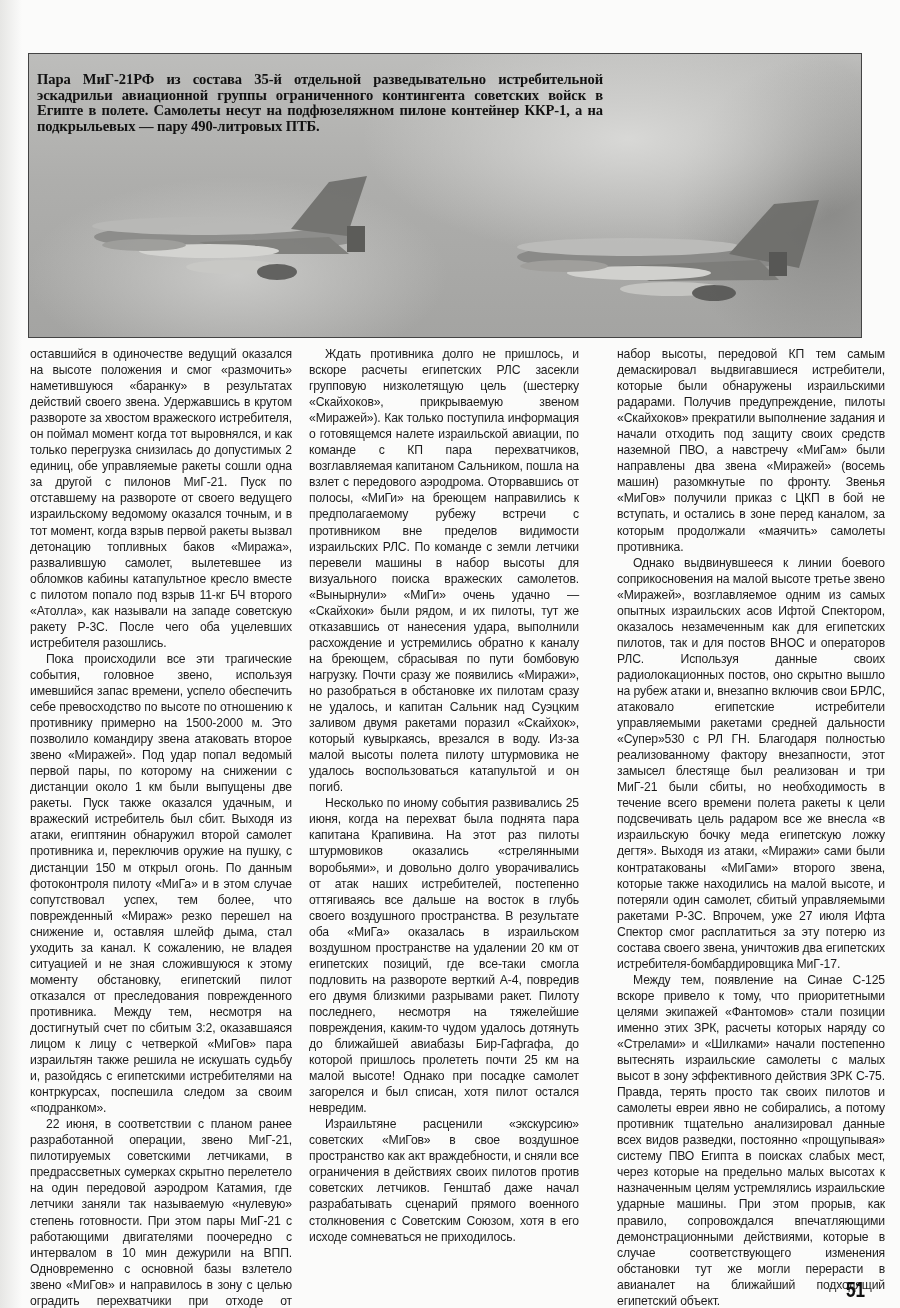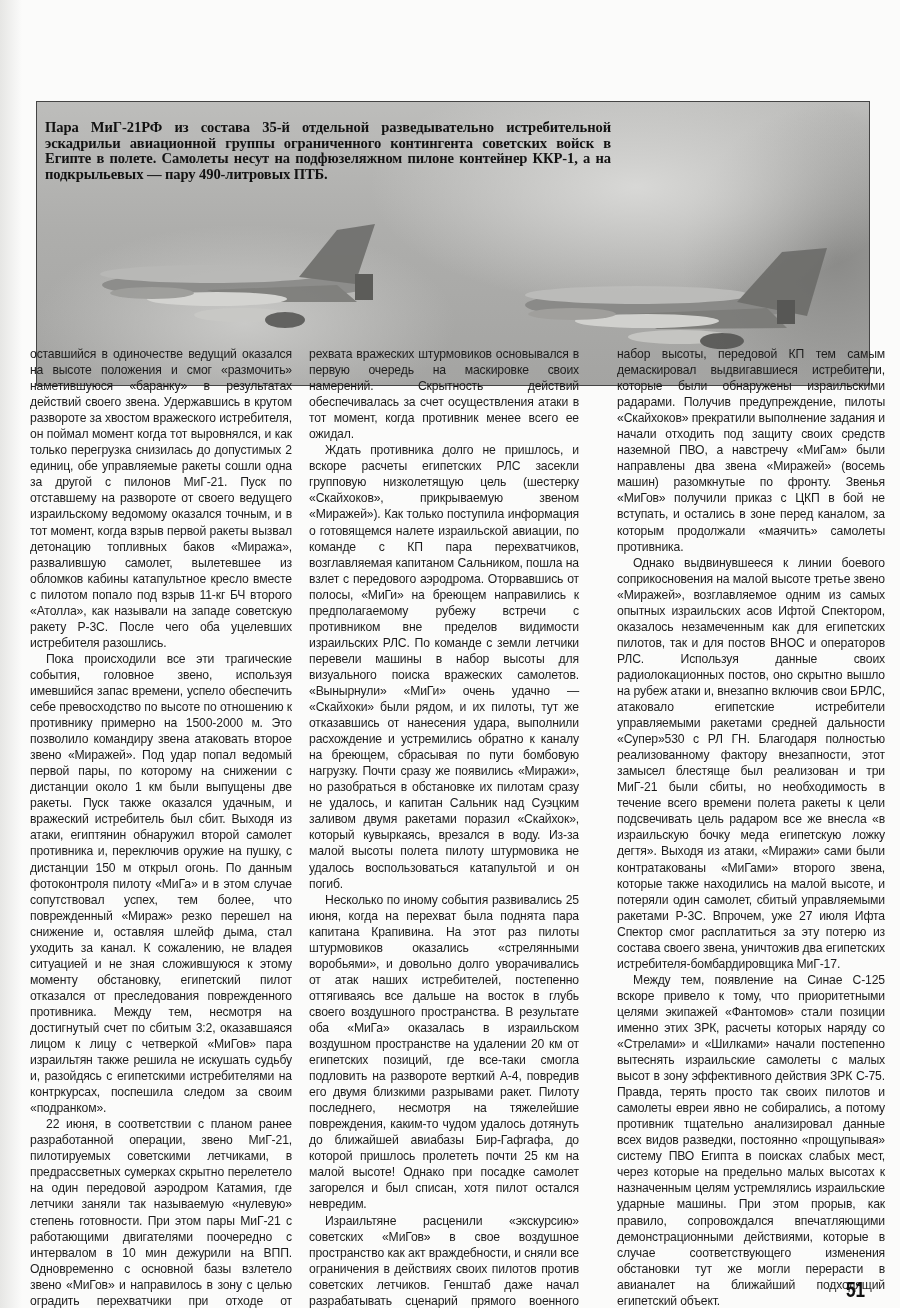--- a/index.html
+++ b/index.html
@@ -7,29 +7,28 @@
     width: 900px; height: 1308px; position: relative; overflow: hidden;
     background: #fbfbfa;
     font-family: "Liberation Sans", "DejaVu Sans", sans-serif;
     color: #1c1c1c;
   }
   .page-shade {
     position: absolute; left: 0; top: 0; width: 22px; height: 1308px;
     background: linear-gradient(to right, #e6e6e4, #fbfbfa);
   }
   .photo {
-    position: absolute; left: 36px; top: 53px; width: 832px; height: 283px;
+    position: absolute; left: 28px; top: 53px; width: 832px; height: 283px;
     border: 1px solid #444;
     background:
       radial-gradient(ellipse 380px 170px at 72% 30%, #d8d8d6 0%, rgba(216,216,214,0) 70%),
       radial-gradient(ellipse 300px 140px at 25% 78%, #c9c9c7 0%, rgba(201,201,199,0) 70%),
       radial-gradient(ellipse 220px 220px at 96% 55%, #8a8a88 0%, rgba(138,138,136,0) 70%),
       linear-gradient(180deg, #bdbdbb 0%, #aeaeac 45%, #a4a4a2 100%);
     overflow: hidden;
-    margin-top: 48px;
   }
   .photo svg { position: absolute; left: 0; top: 0; }
   .caption {
     position: absolute; left: 8px; top: 18px; width: 566px;
     font-family: "Liberation Serif", "DejaVu Serif", serif;
     font-weight: bold; font-size: 14.6px; line-height: 15.6px;
     color: #111; text-align: justify; letter-spacing: -0.1px;
   }
   .col {
     position: absolute; top: 346px;
@@ -84,21 +83,20 @@
   <div class="caption">Пара МиГ-21РФ из состава 35-й отдельной разведывательно истребительной эскадрильи авиационной группы ограниченного контингента советских войск в Египте в полете. Самолеты несут на подфюзеляжном пилоне контейнер ККР-1, а на подкрыльевых — пару 490-литровых ПТБ.</div>
 </div>
 
 <div class="col col-left">
   <p>оставшийся в одиночестве ведущий оказался на высоте положения и смог «размочить» наметившуюся «баранку» в результатах действий своего звена. Удержавшись в крутом развороте за хвостом вражеского истребителя, он поймал момент когда тот выровнялся, и как только перегрузка снизилась до допустимых 2 единиц, обе управляемые ракеты сошли одна за другой с пилонов МиГ-21. Пуск по отставшему на развороте от своего ведущего израильскому ведомому оказался точным, и в тот момент, когда взрыв первой ракеты вызвал детонацию топливных баков «Миража», развалившую самолет, вылетевшее из обломков кабины катапультное кресло вместе с пилотом попало под взрыв 11-кг БЧ второго «Атолла», как называли на западе советскую ракету Р-3С. После чего оба уцелевших истребителя разошлись.</p>
   <p class="ind">Пока происходили все эти трагические события, головное звено, используя имевшийся запас времени, успело обеспечить себе превосходство по высоте по отношению к противнику примерно на 1500-2000 м. Это позволило командиру звена атаковать второе звено «Миражей». Под удар попал ведомый первой пары, по которому на снижении с дистанции около 1 км были выпущены две ракеты. Пуск также оказался удачным, и вражеский истребитель был сбит. Выходя из атаки, египтянин обнаружил второй самолет противника и, переключив оружие на пушку, с дистанции 150 м открыл огонь. По данным фотоконтроля пилоту «МиГа» и в этом случае сопутствовал успех, тем более, что поврежденный «Мираж» резко перешел на снижение и, оставляя шлейф дыма, стал уходить за канал. К сожалению, не владея ситуацией и не зная сложившуюся к этому моменту обстановку, египетский пилот отказался от преследования поврежденного противника. Между тем, несмотря на достигнутый счет по сбитым 3:2, оказавшаяся лицом к лицу с четверкой «МиГов» пара израильтян также решила не искушать судьбу и, разойдясь с египетскими истребителями на контркурсах, поспешила следом за своим «подранком».</p>
   <p class="ind">22 июня, в соответствии с планом ранее разработанной операции, звено МиГ-21, пилотируемых советскими летчиками, в предрассветных сумерках скрытно перелетело на один передовой аэродром Катамия, где летчики заняли так называемую «нулевую» степень готовности. При этом пары МиГ-21 с работающими двигателями поочередно с интервалом в 10 мин дежурили на ВПП. Одновременно с основной базы взлетело звено «МиГов» и направилось в зону с целью оградить перехватчики при отходе от возможных атак «Миражей». При этом были учтены ранее допускавшиеся ошибки в организации боевых действий — дежурство истребителей в воздухе в зоне видимости израильских РЛС. Замысел предстоящего пе-</p>
 </div>
 
 <div class="col col-mid">
-  <p>рехвата вражеских штурмовиков основывался в первую очередь на маскировке своих намерений. Скрытность действий обеспечивалась за счет осуществления атаки в тот момент, когда противник менее всего ее ожидал.</p>
   <p class="ind">Ждать противника долго не пришлось, и вскоре расчеты египетских РЛС засекли групповую низколетящую цель (шестерку «Скайхоков», прикрываемую звеном «Миражей»). Как только поступила информация о готовящемся налете израильской авиации, по команде с КП пара перехватчиков, возглавляемая капитаном Сальником, пошла на взлет с передового аэродрома. Оторвавшись от полосы, «МиГи» на бреющем направились к предполагаемому рубежу встречи с противником вне пределов видимости израильских РЛС. По команде с земли летчики перевели машины в набор высоты для визуального поиска вражеских самолетов. «Вынырнули» «МиГи» очень удачно — «Скайхоки» были рядом, и их пилоты, тут же отказавшись от нанесения удара, выполнили расхождение и устремились обратно к каналу на бреющем, сбрасывая по пути бомбовую нагрузку. Почти сразу же появились «Миражи», но разобраться в обстановке их пилотам сразу не удалось, и капитан Сальник над Суэцким заливом двумя ракетами поразил «Скайхок», который кувыркаясь, врезался в воду. Из-за малой высоты полета пилоту штурмовика не удалось воспользоваться катапультой и он погиб.</p>
   <p class="ind">Несколько по иному события развивались 25 июня, когда на перехват была поднята пара капитана Крапивина. На этот раз пилоты штурмовиков оказались «стрелянными воробьями», и довольно долго уворачивались от атак наших истребителей, постепенно оттягиваясь все дальше на восток в глубь своего воздушного пространства. В результате оба «МиГа» оказалась в израильском воздушном пространстве на удалении 20 км от египетских позиций, где все-таки смогла подловить на развороте верткий А-4, повредив его двумя близкими разрывами ракет. Пилоту последнего, несмотря на тяжелейшие повреждения, каким-то чудом удалось дотянуть до ближайшей авиабазы Бир-Гафгафа, до которой пришлось пролететь почти 25 км на малой высоте! Однако при посадке самолет загорелся и был списан, хотя пилот остался невредим.</p>
   <p class="ind">Израильтяне расценили «экскурсию» советских «МиГов» в свое воздушное пространство как акт враждебности, и сняли все ограничения в действиях своих пилотов против советских летчиков. Генштаб даже начал разрабатывать сценарий прямого военного столкновения с Советским Союзом, хотя в его исходе сомневаться не приходилось.</p>
 
 </div>
 
 <div class="col col-right">
   <p>набор высоты, передовой КП тем самым демаскировал выдвигавшиеся истребители, которые были обнаружены израильскими радарами. Получив предупреждение, пилоты «Скайхоков» прекратили выполнение задания и начали отходить под защиту своих средств наземной ПВО, а навстречу «МиГам» были направлены два звена «Миражей» (восемь машин) разомкнутые по фронту. Звенья «МиГов» получили приказ с ЦКП в бой не вступать, и остались в зоне перед каналом, за которым продолжали «маячить» самолеты противника.</p>
   <p class="ind">Однако выдвинувшееся к линии боевого соприкосновения на малой высоте третье звено «Миражей», возглавляемое одним из самых опытных израильских асов Ифтой Спектором, оказалось незамеченным как для египетских пилотов, так и для постов ВНОС и операторов РЛС. Используя данные своих радиолокационных постов, оно скрытно вышло на рубеж атаки и, внезапно включив свои БРЛС, атаковало египетские истребители управляемыми ракетами средней дальности «Супер»530 с РЛ ГН. Благодаря полностью реализованному фактору внезапности, этот замысел блестяще был реализован и три МиГ-21 были сбиты, но необходимость в течение всего времени полета ракеты к цели подсвечивать цель радаром все же внесла «в израильскую бочку меда египетскую ложку дегтя». Выходя из атаки, «Миражи» сами были контратакованы «МиГами» второго звена, которые также находились на малой высоте, и потеряли один самолет, сбитый управляемыми ракетами Р-3С. Впрочем, уже 27 июля Ифта Спектор смог расплатиться за эту потерю из состава своего звена, уничтожив два египетских истребителя-бомбардировщика МиГ-17.</p>
   <p class="ind">Между тем, появление на Синае С-125 вскоре привело к тому, что приоритетными целями экипажей «Фантомов» стали позиции именно этих ЗРК, расчеты которых наряду со «Стрелами» и «Шилками» начали постепенно вытеснять израильские самолеты с малых высот в зону эффективного действия ЗРК С-75. Правда, терять просто так своих пилотов и самолеты евреи явно не собирались, а потому противник тщательно анализировал данные всех видов разведки, постоянно «прощупывая» систему ПВО Египта в поисках слабых мест, через которые на предельно малых высотах к назначенным целям устремлялись израильские ударные машины. При этом прорыв, как правило, сопровождался впечатляющими демонстрационными действиями, которые в случае соответствующего изменения обстановки тут же могли перерасти в авианалет на ближайший подходящий египетский объект.</p>

